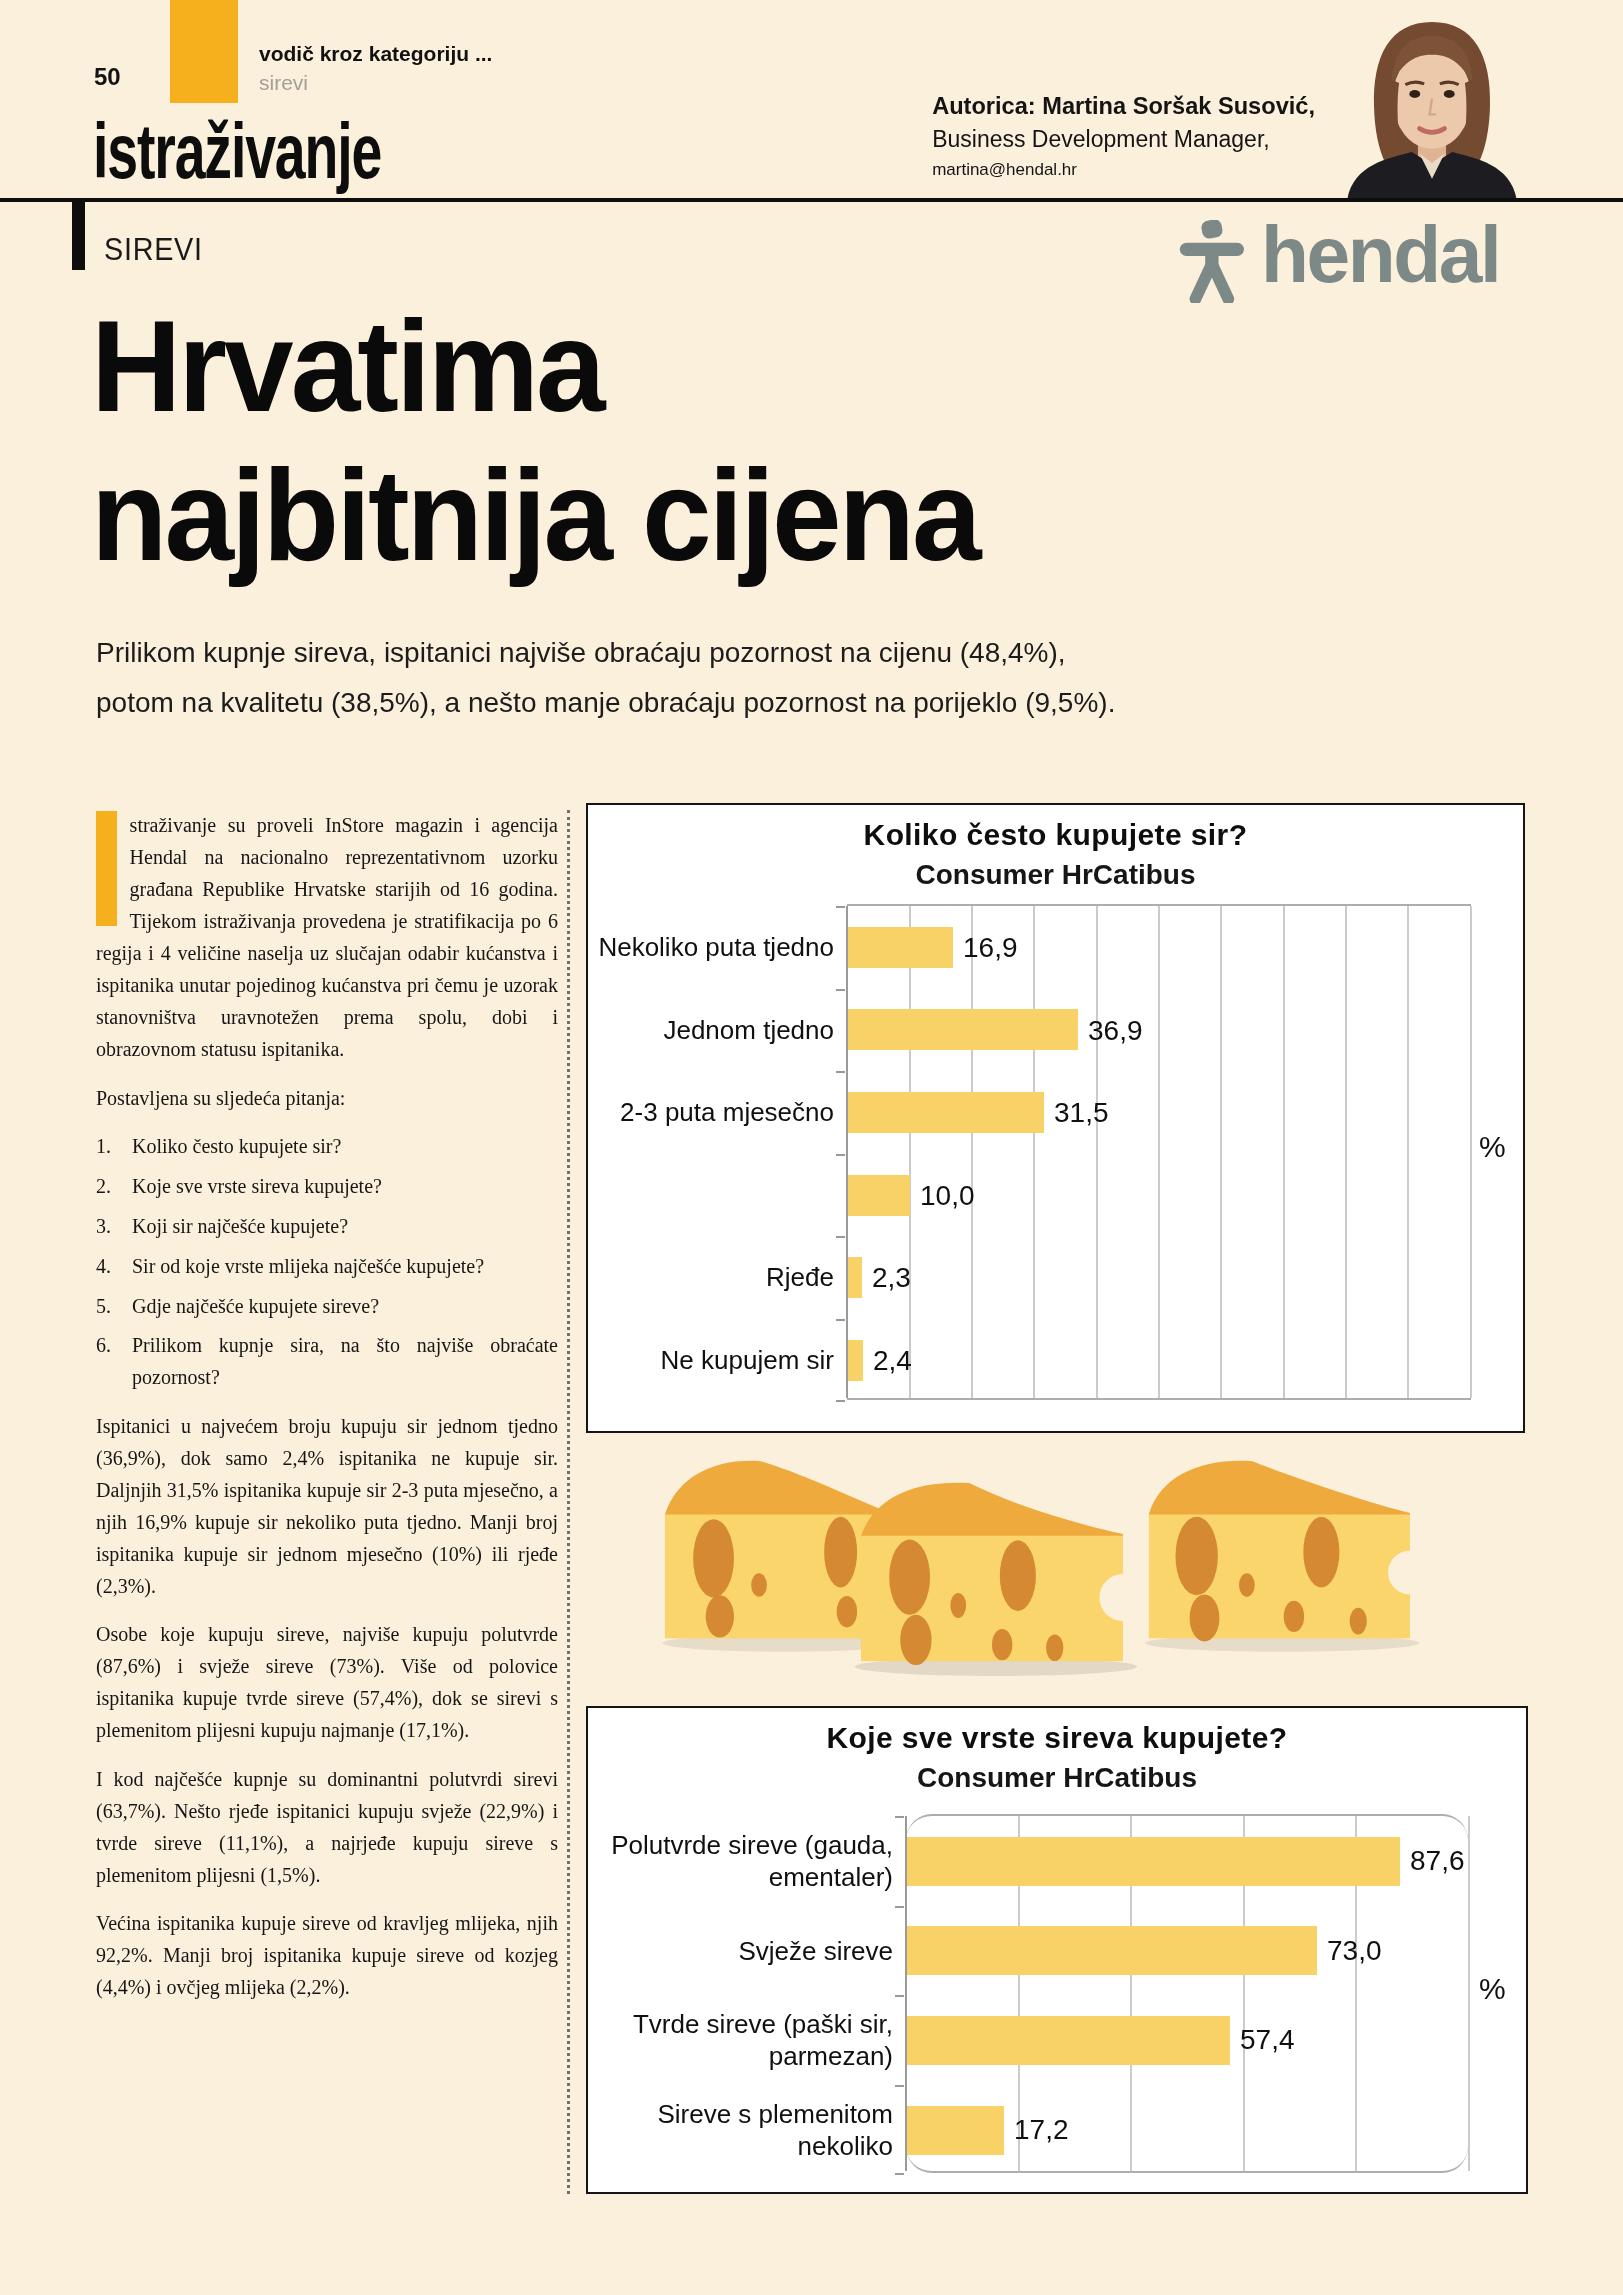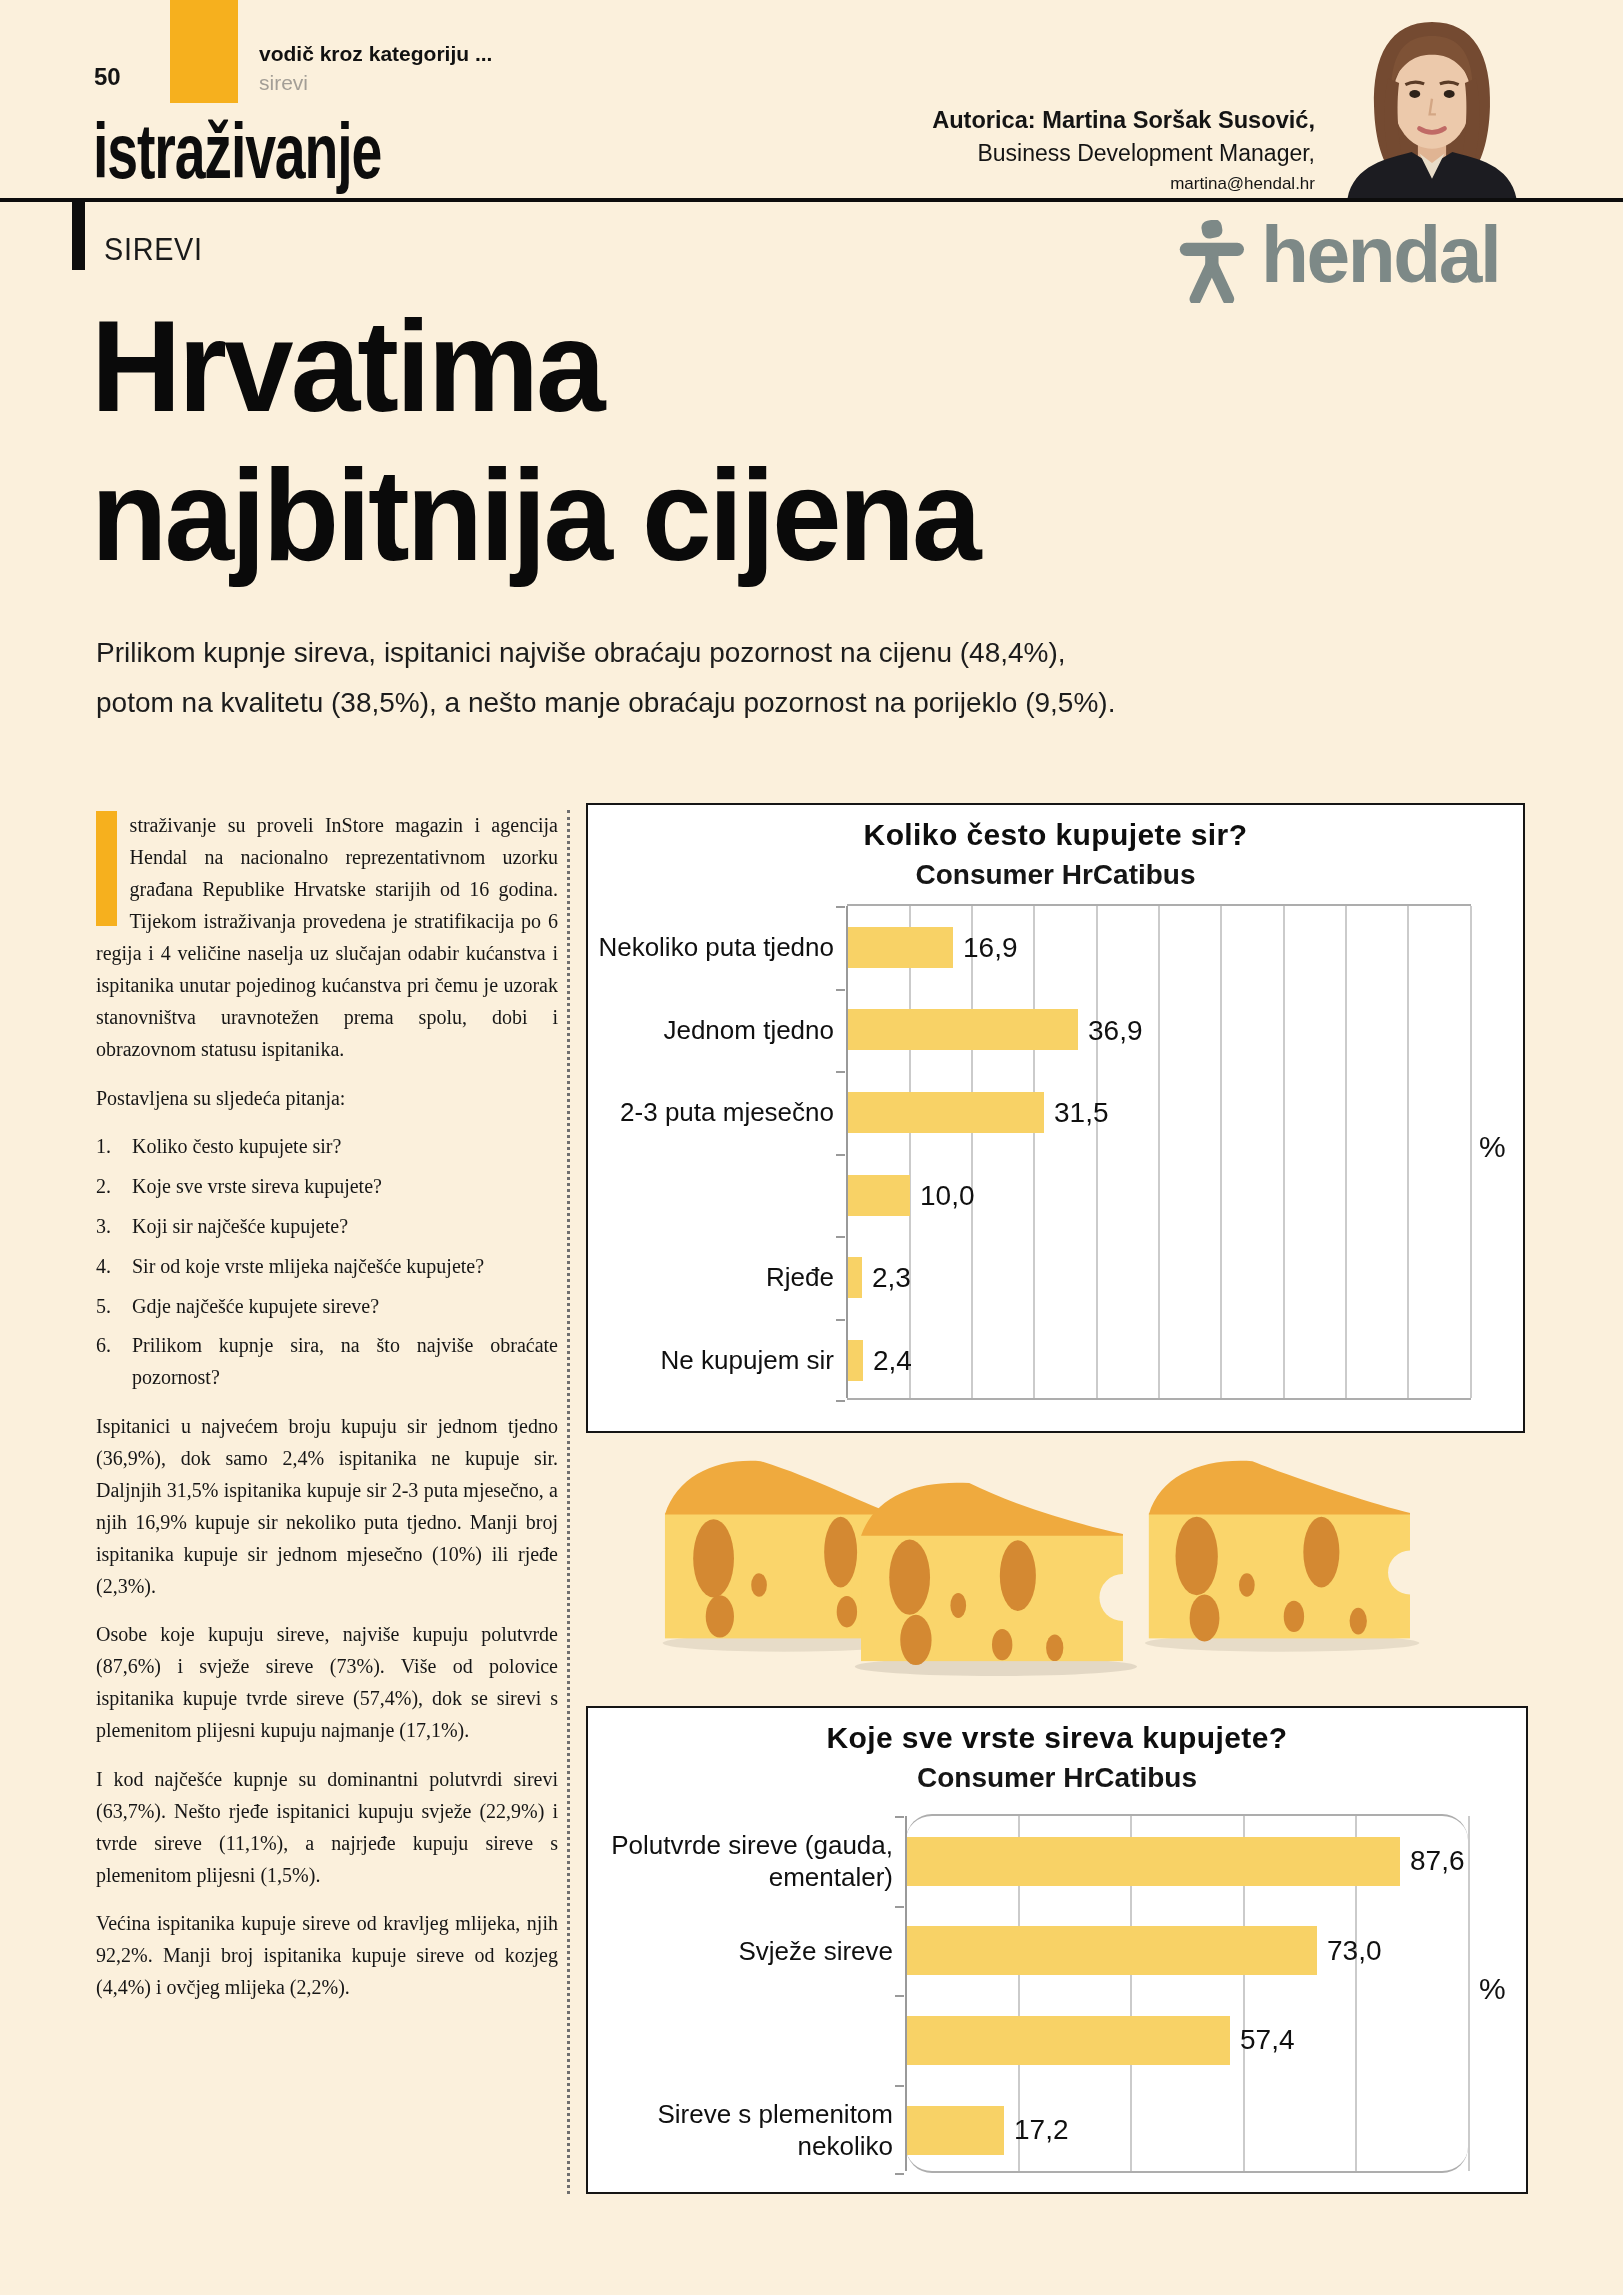--- a/index.html
+++ b/index.html
@@ -7,21 +7,21 @@
   #page {
     position:relative; width:1623px; height:2295px; margin:0 auto;
     background:#FBF0DC; overflow:hidden;
     font-family:"Liberation Sans", sans-serif; color:#141414;
   }
   
   .page-number { position:absolute; left:94px; top:63px; font-size:24px; font-weight:bold; }
   .yellow-block { position:absolute; left:170px; top:0; width:68px; height:103px; background:#F6B01E; }
   .kicker { position:absolute; left:259px; top:42px; font-size:21px; font-weight:bold; color:#111; }
   .kicker-sub { position:absolute; left:259px; top:71px; font-size:21px; color:#A39E96; }
-  .author-block { position:absolute; right:308px; top:107px; text-align:right; }
+  .author-block { position:absolute; right:308px; top:93px; text-align:left; }
   .author-name { font-size:23.6px; font-weight:bold; }
   .author-role { font-size:23px; margin-top:5.5px; }
   .author-email { font-size:17px; margin-top:7px; }
   .avatar-wrap { position:absolute; left:1344px; top:11px; width:176px; height:188px; }
   .section-heading {
     position:absolute; left:93px; top:107px; font-size:77px; font-weight:900;
     letter-spacing:-1.6px; transform:scaleX(0.72); transform-origin:left top; color:#0D0D0D;
   }
   .top-rule { position:absolute; left:0; top:198px; width:1623px; height:3.9px; background:#0D0D0D; }
   
@@ -264,20 +264,22 @@
         <div class="tick" style="top: 179px;"></div>
         <div class="tick" style="top: 269px;"></div>
         <div class="tick" style="top: 357px;"></div>
         <div class="cat-label" style="left: -311px; top: 0px; width: 298px; height: 90px;">Polutvrde sireve (gauda,
 ementaler)</div>
         <div class="bar" style="top: 20.5px; width: 493px; height: 49px; background: rgb(248, 210, 102);"></div>
         <div class="val-label" style="left: 504px; top: 0px; height: 90px;">87,6</div>
         <div class="cat-label" style="left: -311px; top: 90px; width: 298px; height: 90px;">Svježe sireve</div>
         <div class="bar" style="top: 110px; width: 410px; height: 49px; background: rgb(248, 210, 102);"></div>
         <div class="val-label" style="left: 421px; top: 90px; height: 90px;">73,0</div>
+        <div class="cat-label" style="left: -311px; top: 179px; width: 298px; height: 90px;">Tvrde sireve (paški sir,
+parmezan)</div>
         <div class="bar" style="top: 200px; width: 323px; height: 49px; background: rgb(248, 210, 102);"></div>
         <div class="val-label" style="left: 334px; top: 179px; height: 90px;">57,4</div>
         <div class="cat-label" style="left: -311px; top: 269px; width: 298px; height: 90px;">Sireve s plemenitom nekoliko</div>
         <div class="bar" style="top: 290px; width: 97px; height: 49px; background: rgb(248, 210, 102);"></div>
         <div class="val-label" style="left: 108px; top: 269px; height: 90px;">17,2</div>
       </div>
     <div class="pct" style="left:891px; top:264px;">%</div>
   </section>
 
 </div>

